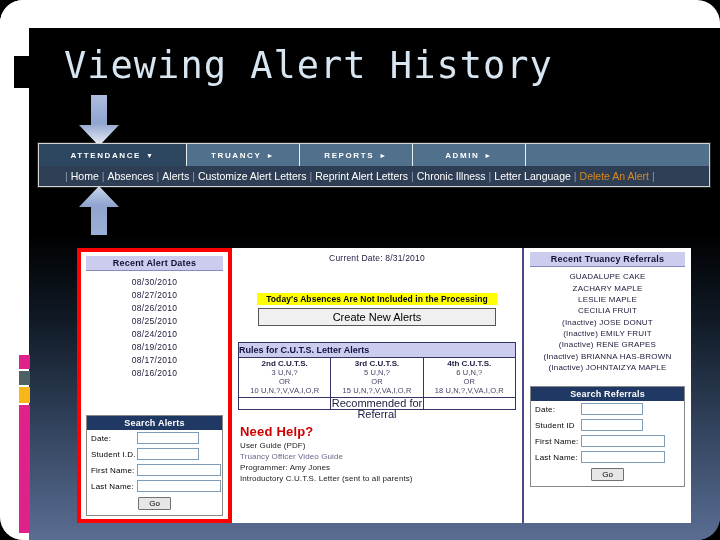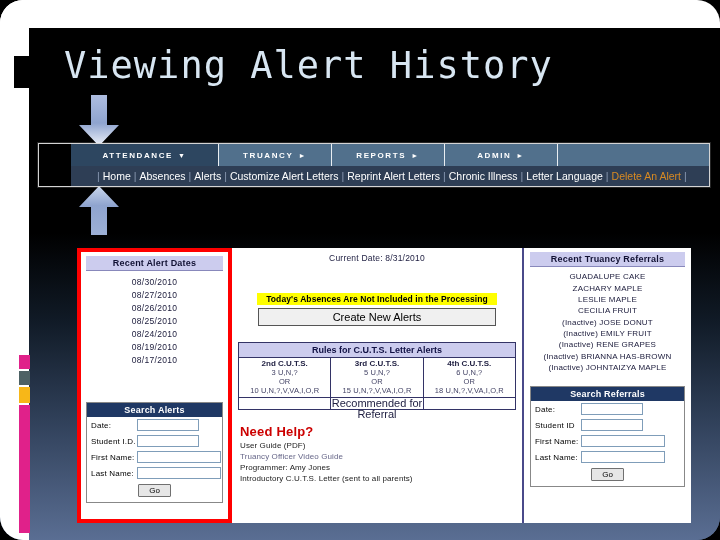--- a/index.html
+++ b/index.html
@@ -62,21 +62,20 @@
   
   .arrow { position: absolute; }
   .arrow svg { display: block; }
 
   
   .nav-wrap {
     position: absolute; left: 38px; top: 143px;
     width: 672px;
     border: 1px solid #d4d4d4;
     box-shadow: 0 0 0 1px rgba(255,255,255,0.15);
-    padding-left: 32px;
   }
   .nav-main {
     display: flex;
     height: 22px;
     background: #51708c;
   }
   .nav-tab {
     display: flex; align-items: center; justify-content: center;
     height: 22px;
     color: #ffffff;
@@ -227,21 +226,21 @@
     margin: 16px auto 0 auto;
     width: 278px;
     border: 1px solid #333366;
     border-collapse: collapse;
   }
   .rules .rules-title {
     background: #ccccee;
     color: #111144;
     font-size: 9px;
     font-weight: bold;
-    text-align: center;
+    text-align: left;
     padding: 2px 0;
     border-bottom: 1px solid #333366;
   }
   .rules-cols { display: flex; }
   .rules-col {
     flex: 1;
     border-right: 1px solid #333366;
     padding: 1px 0 2px 0;
     text-align: center;
   }
@@ -374,20 +373,21 @@
     <div class="col-left">
       <div class="panel-hdr">Recent Alert Dates</div>
       <div class="date-list">
         <div class="date-item">08/30/2010</div>
         <div class="date-item">08/27/2010</div>
         <div class="date-item">08/26/2010</div>
         <div class="date-item">08/25/2010</div>
         <div class="date-item">08/24/2010</div>
         <div class="date-item">08/19/2010</div>
         <div class="date-item">08/17/2010</div>
+        <div class="date-item">08/16/2010</div>
       </div>
 
       <div class="search-box" style="margin-top:36px;">
         <div class="panel-hdr dark">Search Alerts</div>
         <div class="sf-row">
           <span class="sf-label">Date:</span>
           <input class="sf-input w1" type="text" placeholder="" style="">
         </div>
         <div class="sf-row">
           <span class="sf-label">Student I.D.</span>

